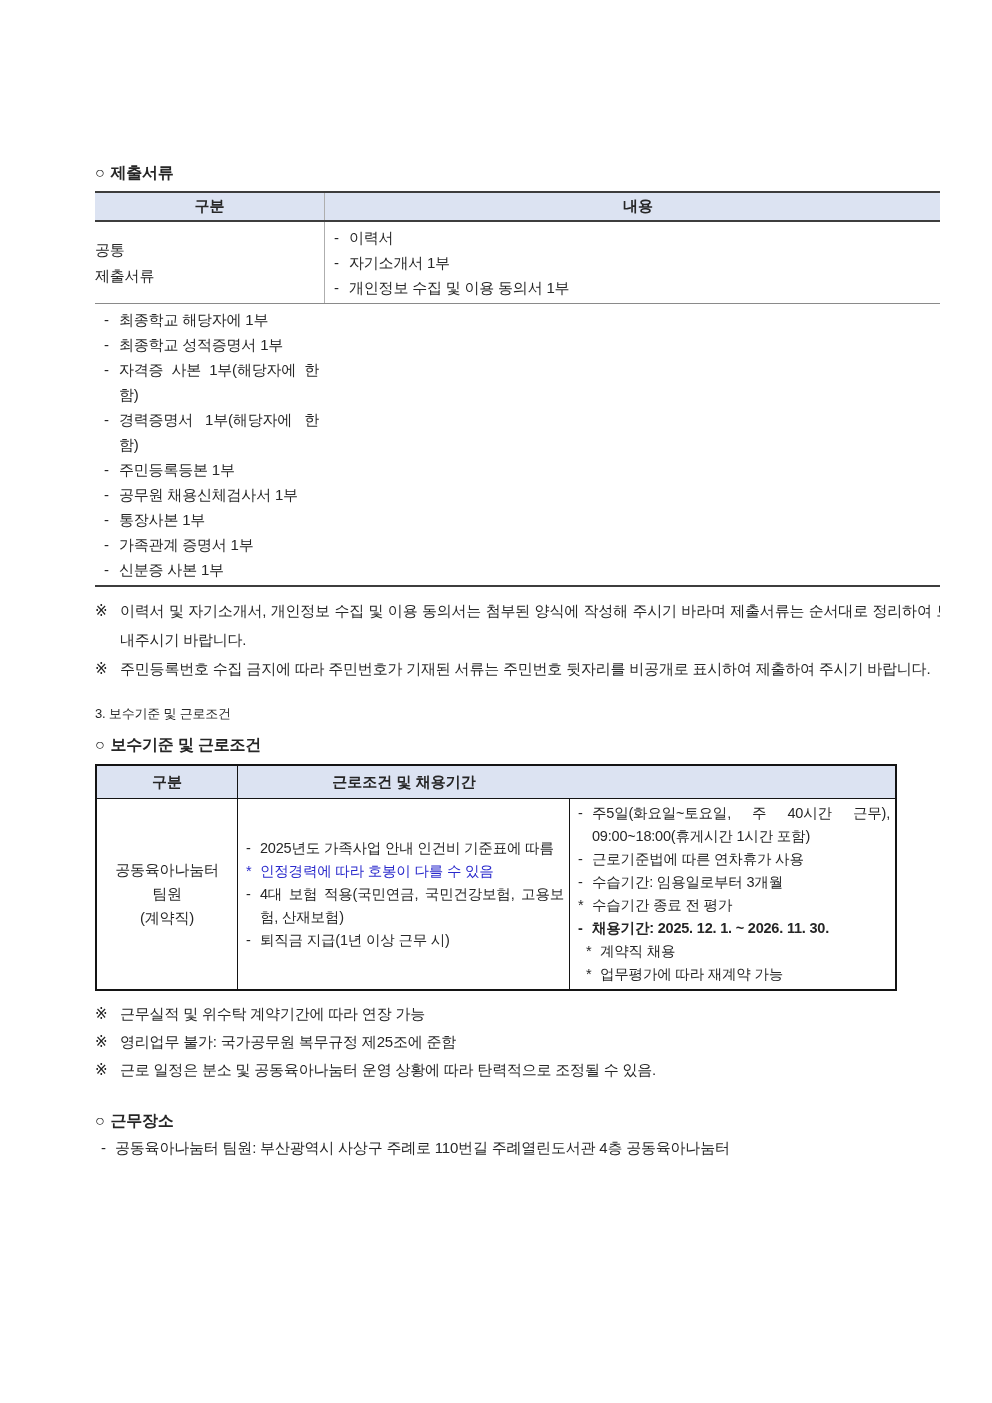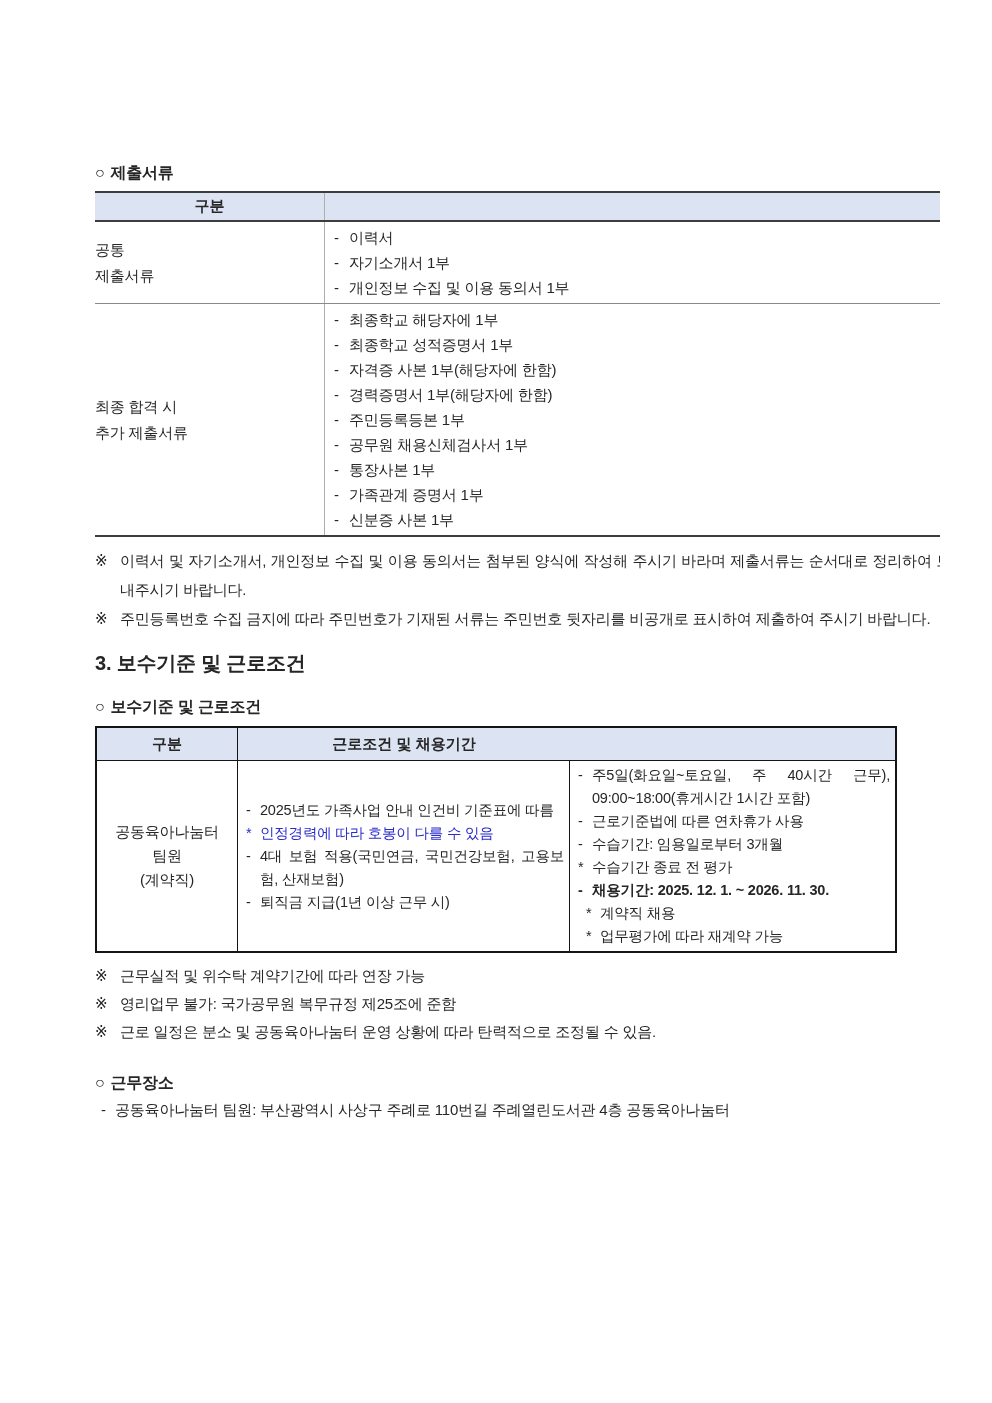--- a/index.html
+++ b/index.html
@@ -15,21 +15,21 @@
   body{
     width:992px;height:1403px;background:#ffffff;color:var(--ink);
     font-family:"Liberation Sans","DejaVu Sans",sans-serif;
     -webkit-font-smoothing:antialiased;
   }
   .page{position:relative;width:940px;height:1403px;overflow:hidden;}
   .content{position:absolute;left:95px;top:163px;width:856px;}
 
   .h-main{font-size:16px;font-weight:bold;line-height:19px;letter-spacing:-0.2px;}
   .h-main .mark{margin-right:6px;font-weight:bold;}
-  .h-num{font-size:20px;font-weight:bold;line-height:19px;letter-spacing:-0.2px;}
+  .h-num{font-size:13px;font-weight:normal;line-height:19px;letter-spacing:-0.2px;}
 
   
   .table1{margin-top:9px;border-top:2px solid var(--t1-thick);border-bottom:2px solid var(--t1-thick);}
   .table1 .hdr{
     display:grid;grid-template-columns:230px 1fr;background:var(--header-bg);
     border-bottom:2px solid var(--t1-thick);height:27px;align-items:center;
     text-align:center;font-weight:bold;font-size:15px;
   }
   .table1 .hdr .hcell{height:100%;display:flex;align-items:center;justify-content:center;}
   .table1 .hdr .hcell:first-child{border-right:1px solid var(--t1-vert);}
@@ -50,21 +50,21 @@
 
   
   .notes{margin-top:9px;}
   .note{display:flex;font-size:15px;line-height:29px;letter-spacing:-0.2px;}
   .note .m{flex:none;width:25px;}
   .note .t{flex:1;text-align:justify;}
   .notes2 .note{line-height:28px;}
 
   
   .sec3-num{margin-top:21px;}
-  .sec3-sub{margin-top:24px;}
+  .sec3-sub{margin-top:12px;}
 
   
   .table2{margin-top:10px;width:802px;box-sizing:border-box;border:2px solid var(--t2-border);}
   .table2 .hdr{
     display:grid;grid-template-columns:141px 332px 1fr;background:var(--header-bg);
     border-bottom:1px solid var(--t2-border);height:32px;align-items:center;
     text-align:center;font-weight:bold;font-size:15px;
   }
   .table2 .hdr .hcell{height:100%;display:flex;align-items:center;justify-content:center;}
   .table2 .hdr .hcell:not(:last-child){border-right:1px solid var(--t2-border);}
@@ -93,20 +93,21 @@
 <div class="page">
   <div class="content">
 
     <div class="h-main">
       <span class="mark">○</span><span>제출서류</span>
     </div>
 
     <div class="table1">
       <div class="hdr">
         <div class="hcell">구분</div>
+        <div class="hcell">내용</div>
       </div>
 
       <div class="row">
         <div class="label">
 
         <div class="label-line">공통</div>
             <div class="label-line">제출서류</div>
           </div>
         <div class="items">
 
@@ -119,25 +120,20 @@
             <span class="t">자기소개서 1부</span>
           </div>
             <div class="item">
             <span class="m">-</span>
             <span class="t">개인정보 수집 및 이용 동의서 1부</span>
           </div>
           </div>
       </div>
 
       <div class="row">
-        <div class="label">
-
-        <div class="label-line">최종 합격 시</div>
-            <div class="label-line">추가 제출서류</div>
-          </div>
         <div class="items">
 
         <div class="item">
             <span class="m">-</span>
             <span class="t">최종학교 해당자에 1부</span>
           </div>
             <div class="item">
             <span class="m">-</span>
             <span class="t">최종학교 성적증명서 1부</span>
           </div>

